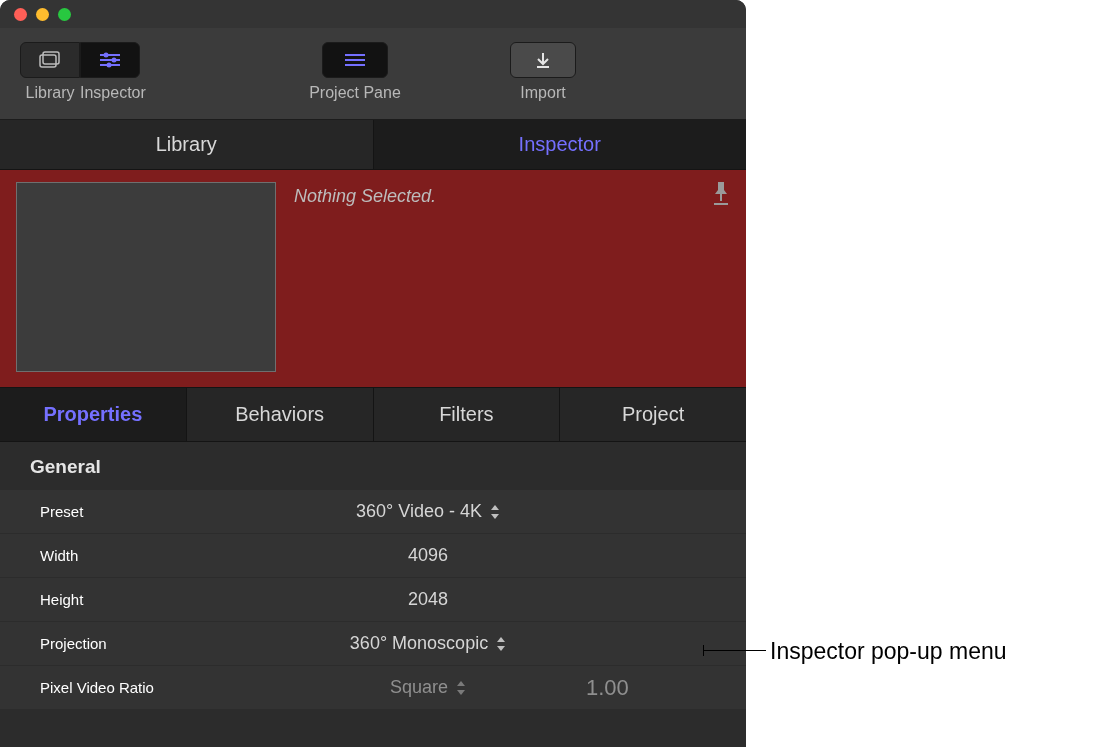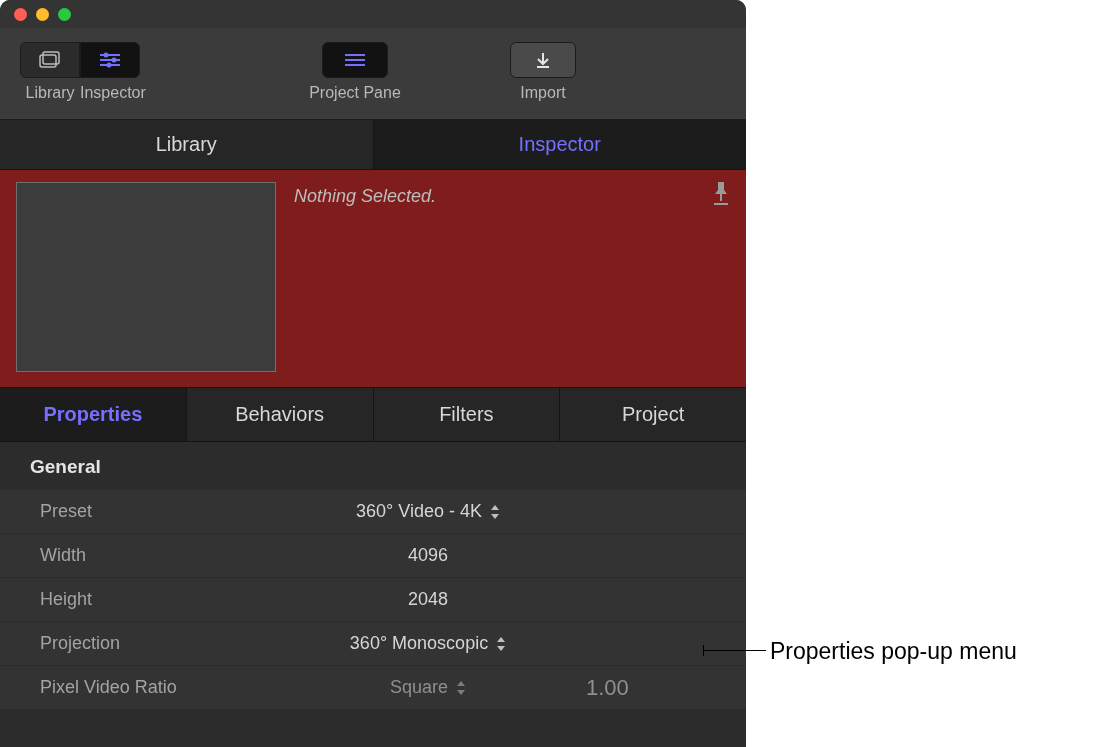--- a/index.html
+++ b/index.html
@@ -173,22 +173,22 @@
   .prop-row {
     display: flex;
     align-items: center;
     height: 44px;
     padding: 0 20px 0 40px;
     background: #333333;
     border-bottom: 1px solid #2c2c2c;
   }
   .prop-label {
     flex: 0 0 230px;
-    font-size: 18px;
-    color: #a3a3a3;
+    font-size: 15px;
+    color: #ffffff;
   }
   .prop-value {
     flex: 1;
     display:flex;
     align-items:center;
     justify-content:center;
     gap: 8px;
   }
   .prop-value-text {
     font-size: 18px;
@@ -403,13 +403,13 @@
         </span>
       </div>
       <div class="prop-extra">1.00</div>
     </div>
 
   </div>
 </div>
 
 <div class="callout-tick"></div>
 <div class="callout-line"></div>
-<div class="callout">Properties pop-up menu</div>
+<div class="callout">Inspector pop-up menu</div>
 
 </body></html>

